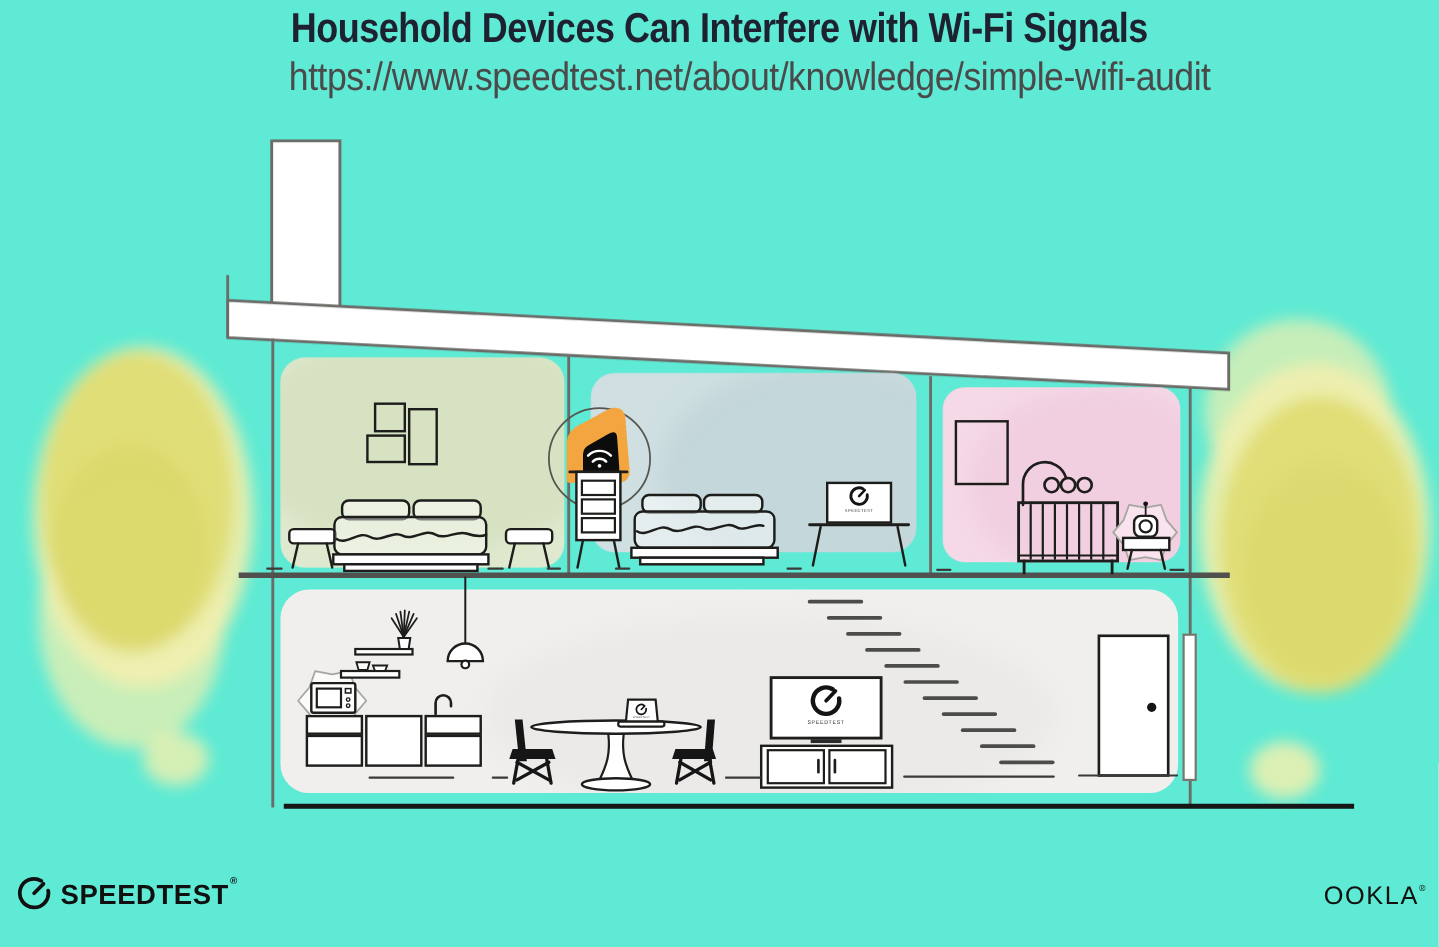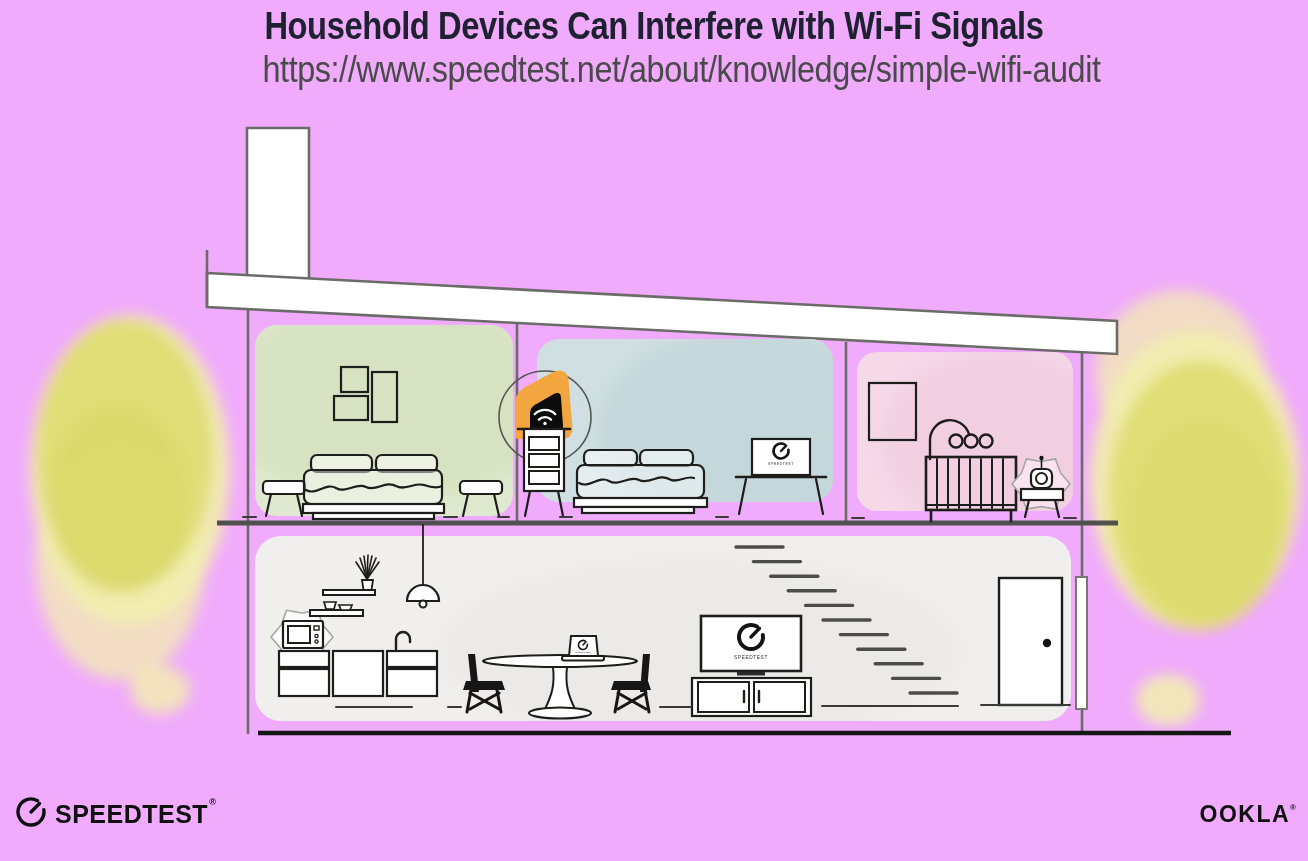--- a/index.html
+++ b/index.html
@@ -1,31 +1,31 @@
 <!DOCTYPE html>
 <html><head>
 <meta charset="utf-8">
 <style>
   html,body{margin:0;padding:0;background:#fff;}
-  #stage{position:relative;width:1308px;height:861px;background:#f0abfc;overflow:hidden;
+  #stage{position:relative;width:1308px;height:861px;background:#5eead4;overflow:hidden;
          font-family:"Liberation Sans",sans-serif;}
   .hdr{position:absolute;left:0;width:100%;text-align:center;}
   .hdr-title{top:6px;}
   .hdr-title span{display:inline-block;transform:scaleX(.86);transform-origin:center;
       font-weight:700;font-size:38px;line-height:1.1;color:#1d2130;letter-spacing:-.5px;
       white-space:nowrap;}
   .hdr-url{top:50px;margin-left:28px;}
   .hdr-url span{display:inline-block;transform:scaleX(.9);transform-origin:center;
       font-weight:400;font-size:36px;line-height:1.1;color:#4a4a4a;letter-spacing:-.5px;
       white-space:nowrap;}
   #scene{position:absolute;left:0;top:0;}
   .logo-speedtest{position:absolute;left:16px;top:795px;display:flex;align-items:flex-end;gap:7px;}
   .logo-speedtest .wordmark{font-weight:700;font-size:25px;letter-spacing:.5px;color:#101010;}
   .logo-speedtest sup{font-size:9px;font-weight:700;color:#101010;vertical-align:18px;margin-left:1px;}
-  .logo-ookla{position:absolute;right:12px;top:801px;font-weight:700;font-size:23px;
+  .logo-ookla{position:absolute;right:12px;top:801px;font-weight:400;font-size:23px;
       letter-spacing:1.5px;color:#101010;}
   .logo-ookla sup{font-size:8px;vertical-align:12px;letter-spacing:0;}
 </style>
 </head>
 <body>
 
 <div id="stage">
 
   <div class="hdr hdr-title">
     <span>Household Devices Can Interfere with Wi-Fi Signals</span>

